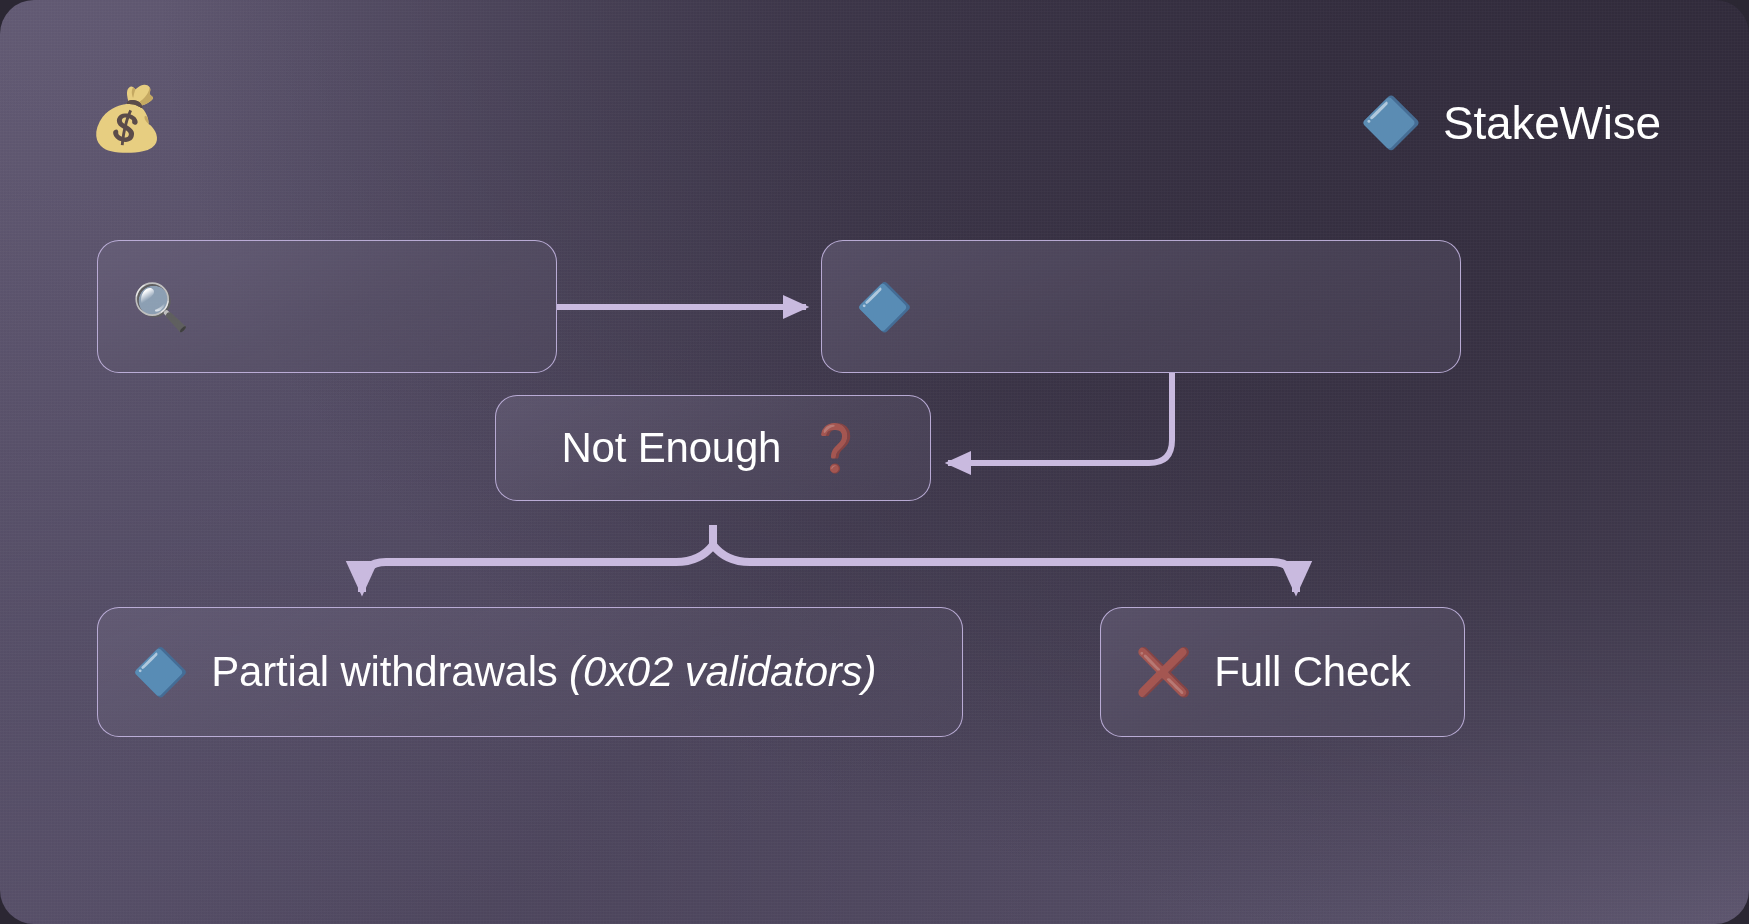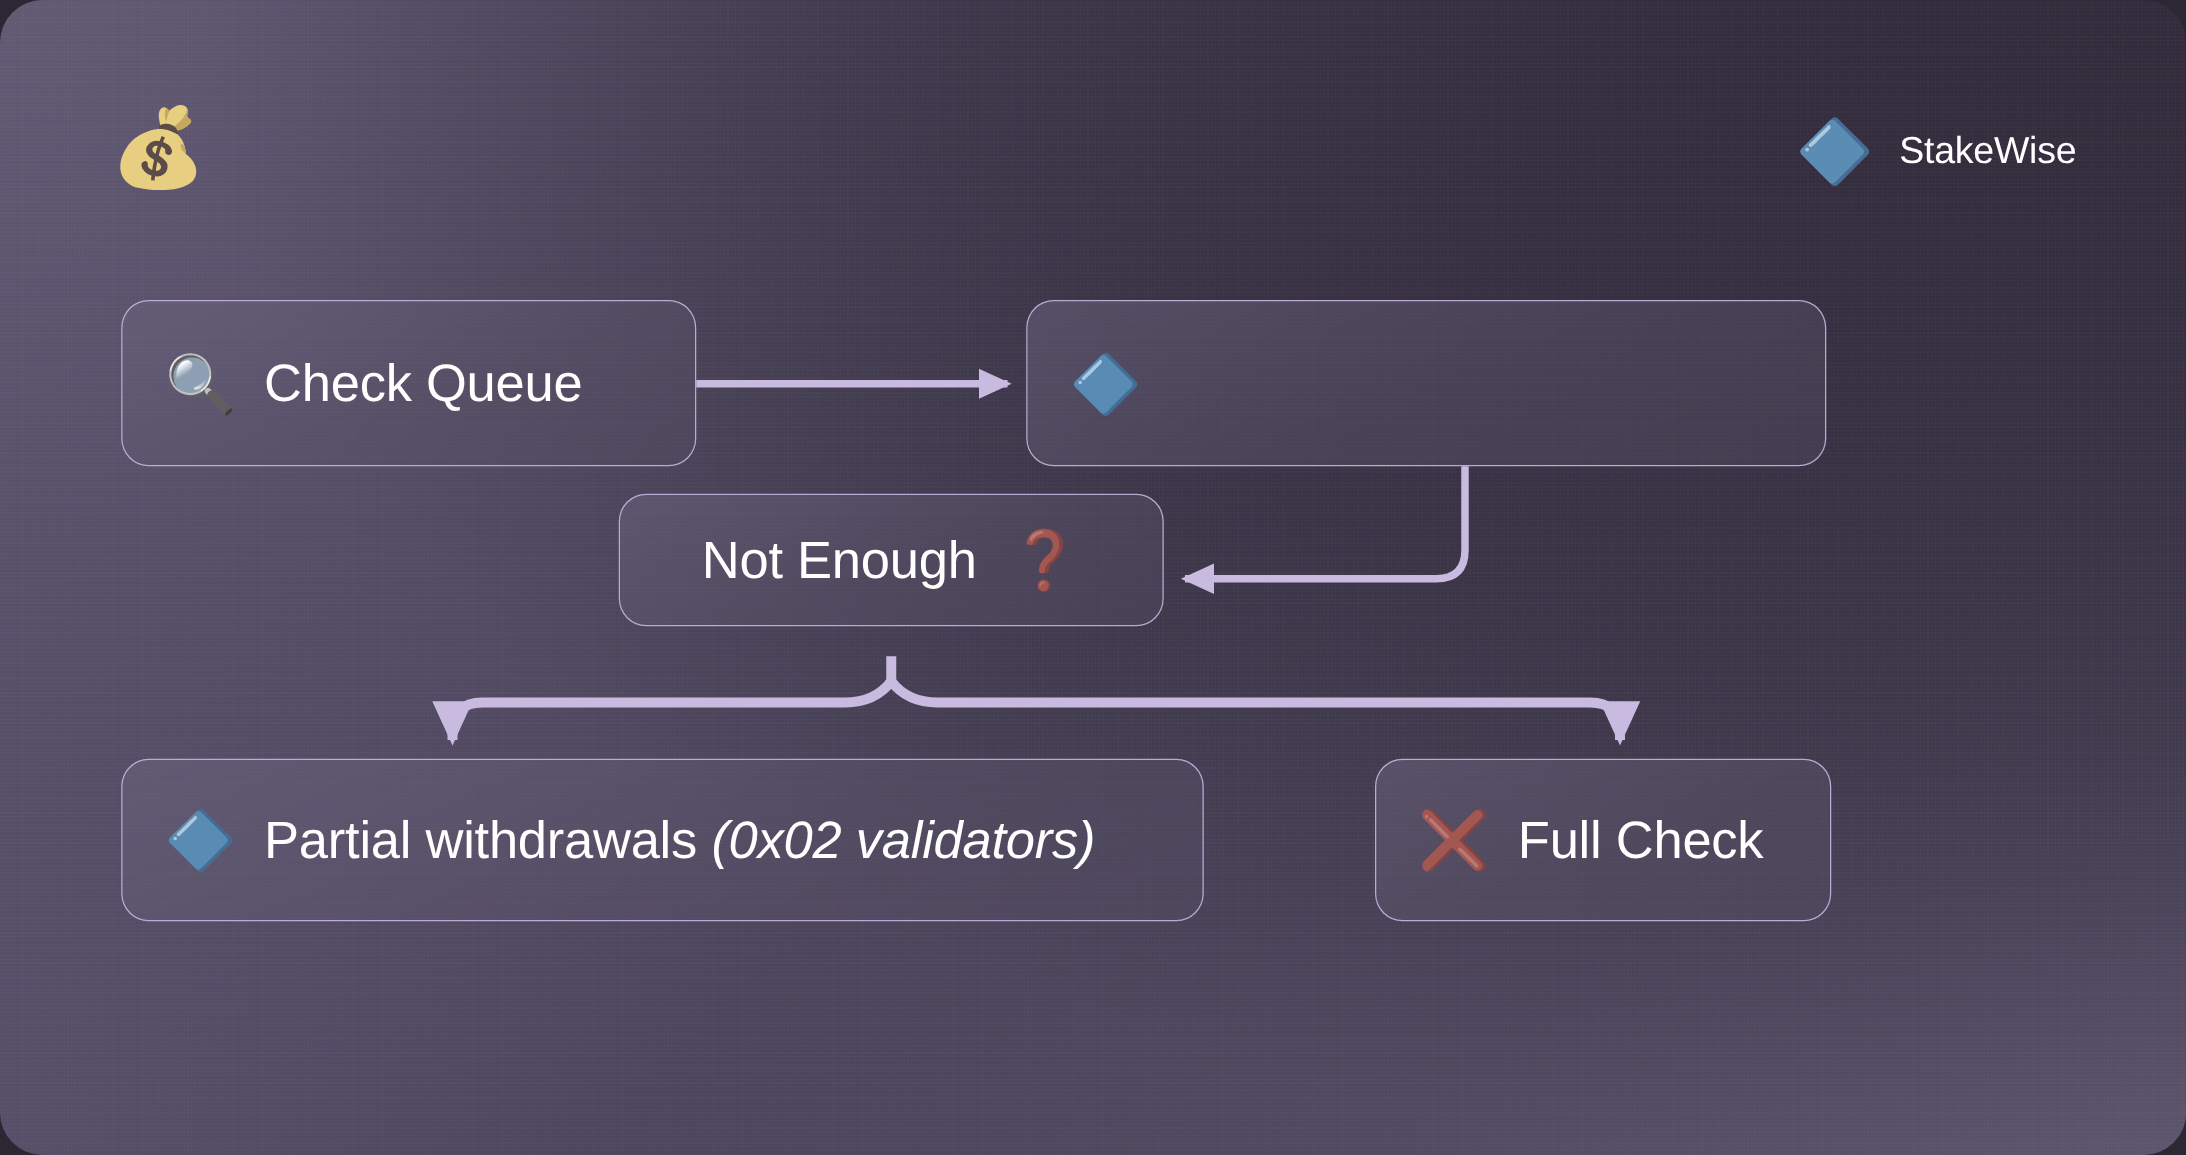--- a/index.html
+++ b/index.html
@@ -70,21 +70,21 @@
     align-items: center;
     gap: 20px;
     z-index: 6;
   }
   .brand-icon {
     font-size: 50px;
     line-height: 1;
     filter: saturate(0.4) contrast(1.05);
   }
   .brand-text {
-    font-size: 30px;
+    font-size: 46px;
     color: #ffffff;
     letter-spacing: -0.2px;
     white-space: nowrap;
   }
 
   
   .node {
     position: absolute;
     display: flex;
     align-items: center;
@@ -154,21 +154,20 @@
 
     <path d="M 713 525 L 713 545" fill="none" stroke="#c9badf" stroke-width="8"></path>
 
     <path d="M 713 545 Q 700 562 676 562 L 386 562 Q 362 562 362 586 L 362 592" fill="none" stroke="#c9badf" stroke-width="8" marker-end="url(#arrow)"></path>
 
     <path d="M 713 545 Q 726 562 750 562 L 1272 562 Q 1296 562 1296 586 L 1296 592" fill="none" stroke="#c9badf" stroke-width="8" marker-end="url(#arrow)"></path>
   </svg>
 
   <div class="node" id="node-check-queue">
     <span class="node-icon">🔍</span>
-    <span class="node-label">Check Queue</span>
   </div>
 
   <div class="node" id="node-pay-eth">
     <span class="node-icon">🔷</span>
   </div>
 
   <div class="node" id="node-not-enough">
     <span class="node-label">Not Enough</span>
     <span class="node-icon">❓</span>
   </div>

